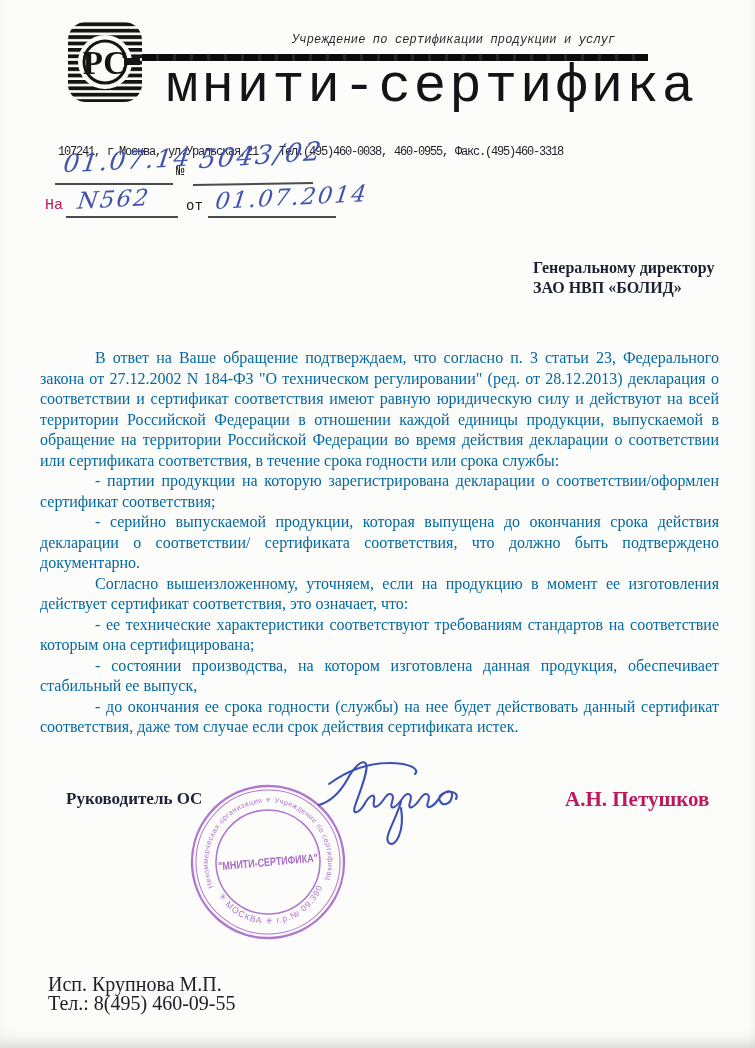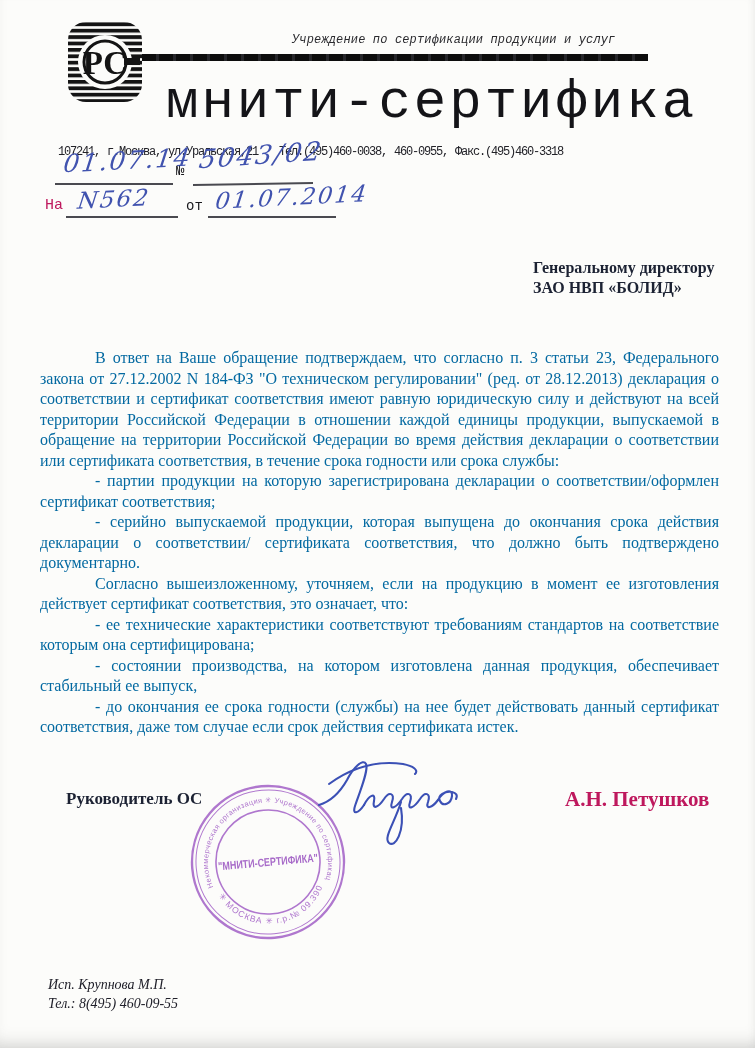--- a/index.html
+++ b/index.html
@@ -19,21 +19,21 @@
     position:absolute;left:292px;top:33px;
     font-family:"Liberation Mono", monospace;
     font-style:italic;font-size:12px;letter-spacing:.15px;
     color:#2a2a2e;white-space:pre;
   }
   .head-bar{
     position:absolute;left:142px;top:54px;width:506px;height:7px;
     background:repeating-linear-gradient(90deg,#0c0c0c 0 14px,#26262a 14px 17px);
   }
   .org-name{
-    position:absolute;left:166px;top:72px;
+    position:absolute;left:166px;top:56px;
     font-family:"Liberation Mono", monospace;
     font-size:54px;font-weight:400;letter-spacing:3px;
     color:#141418;white-space:pre;
   }
   .address{
     position:absolute;left:58px;top:112px;
     font-family:"Liberation Mono", monospace;
     font-size:12px;letter-spacing:-1.2px;word-spacing:1px;
     color:#222228;white-space:pre;margin-top:33px;
   }
@@ -68,21 +68,21 @@
   }
   .body-text p{margin:0;text-indent:55px;}
   
   .sig-role{position:absolute;left:66px;top:789px;font-weight:bold;font-size:17px;color:#1c2233;}
   .sig-name{position:absolute;left:565px;top:787px;font-weight:bold;font-size:21px;color:#be185d;}
   .sign-svg{position:absolute;left:315px;top:750px;z-index:3;}
   .stamp-svg{position:absolute;left:188px;top:782px;opacity:.88;z-index:2;}
   
   .footer{
     position:absolute;left:48px;top:975px;
-    font-size:14px;line-height:19px;color:#20202a;font-style:italic;
+    font-size:20px;line-height:19px;color:#20202a;
   }
 </style>
 </head>
 <body>
 
 <div class="page">
 
   <svg class="logo-svg" width="82" height="92" viewBox="0 0 82 92">
     <defs>
       <pattern id="lstripes" width="8" height="6.4" patternUnits="userSpaceOnUse">

